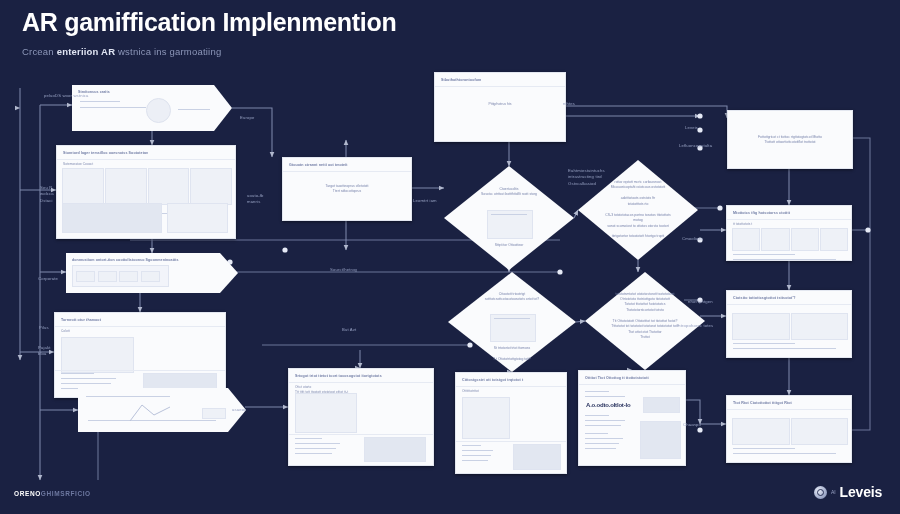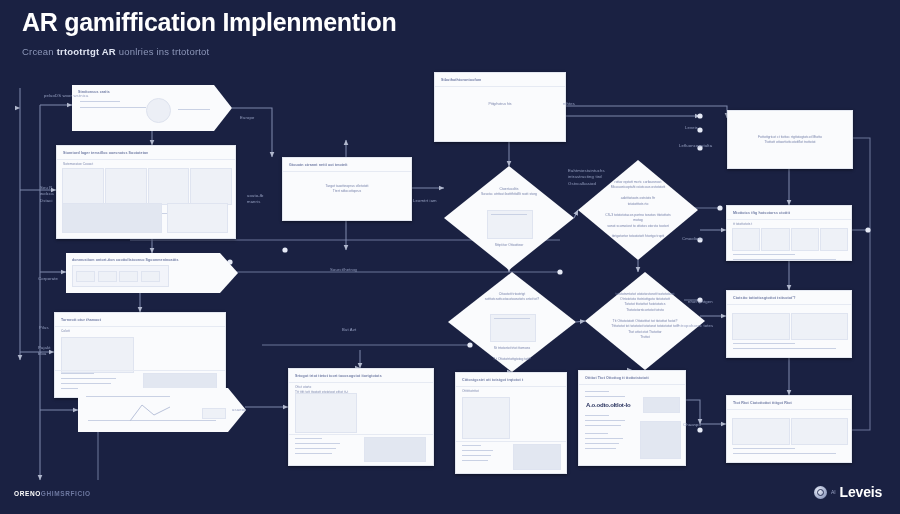--- a/index.html
+++ b/index.html
@@ -86,21 +86,21 @@
   }
   .sep{position:absolute;height:1px;background:#e6eaf3;left:0;right:0;}
 </style>
 </head>
 <body>
 
 <div id="stage">
 
   <div id="header">
     <div id="title">AR gamiffication Implenmention</div>
-    <div id="subtitle"><span>Crcean </span><b>trtootrtgt AR</b><span> uonlries ins trtotortot</span></div>
+    <div id="subtitle"><span>Crcean </span><b>enteriion AR</b><span> wstnica ins garmoatiing</span></div>
   </div>
 
   <svg id="edges" viewBox="0 0 900 514" xmlns="http://www.w3.org/2000/svg">
     <defs>
       <marker id="ah" markerWidth="7" markerHeight="7" refX="5.2" refY="3" orient="auto" markerUnits="userSpaceOnUse">
         <path d="M0,0.6 L5.4,3 L0,5.4 z" fill="#ccd3e6"></path>
       </marker>
     </defs>
     <g fill="none" stroke="#8e99bd" stroke-width="1.05" opacity=".85" marker-end="url(#ah)">
 

